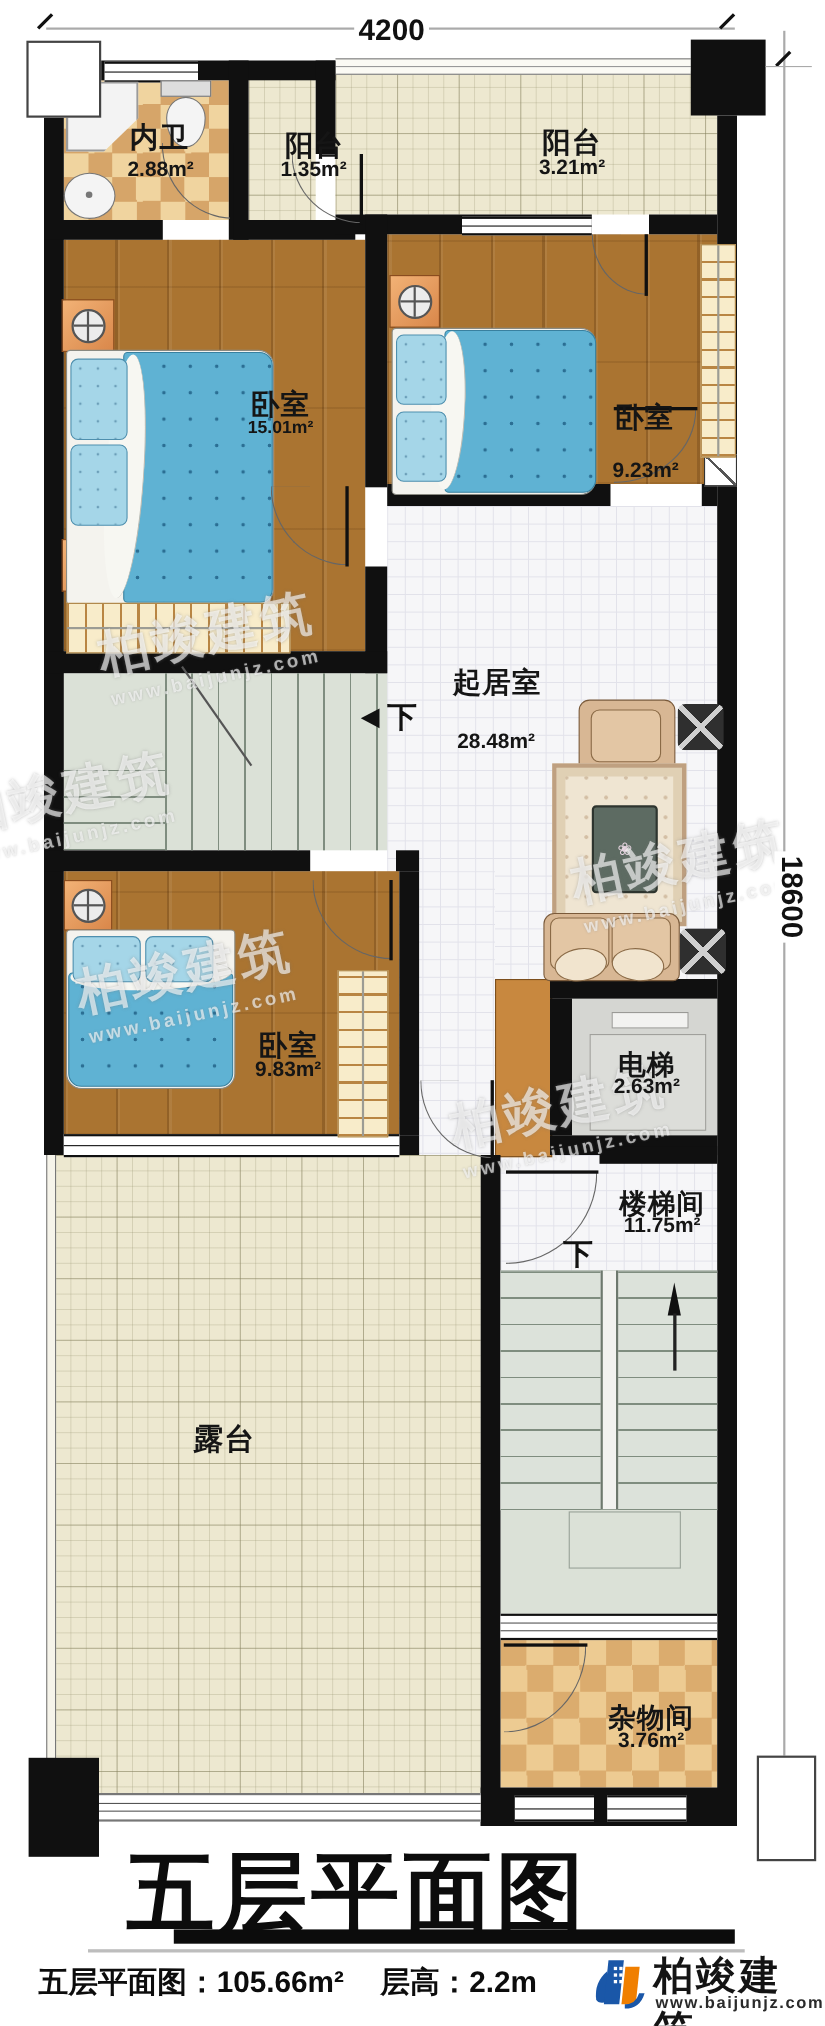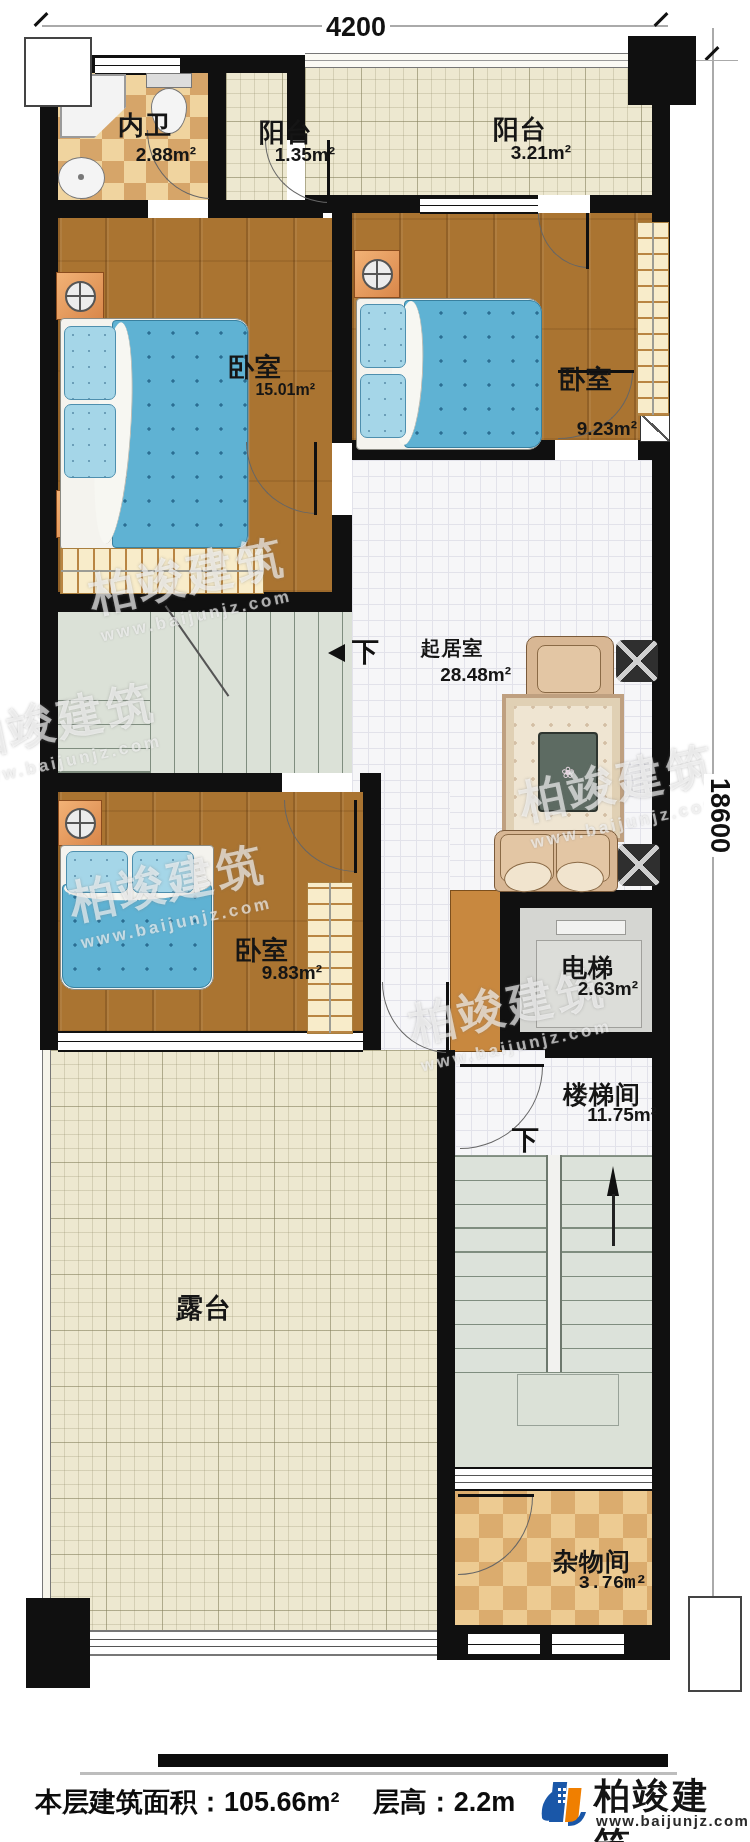--- a/index.html
+++ b/index.html
@@ -76,21 +76,21 @@
     background-image:linear-gradient(45deg, transparent 46%, #cfcfcf 46% 54%, transparent 54%),
       linear-gradient(-45deg, transparent 46%, #cfcfcf 46% 54%, transparent 54%),
       radial-gradient(#111 4px, transparent 5px);
     background-position:center;}
   .fixture{background:#f4f4f4;border:1.5px solid #777;}
   .treadsV{background-image:repeating-linear-gradient(90deg,#7f8d7f 0 1.5px, transparent 1.5px 24px);}
   .treadsH{background-image:repeating-linear-gradient(0deg,#7f8d7f 0 1.5px, transparent 1.5px 24px);}
   .innerline{border:1.5px solid #98a298;}
   
   .rname{font-weight:700;color:#151515;text-align:center;letter-spacing:1px;}
-  .rarea{font-weight:700;color:#151515;text-align:right;}
+  .rarea{font-weight:700;color:#151515;text-align:center;}
   .dimtxt{font-weight:700;color:#111;background:#fff;padding:0 4px;}
   .downtxt{font-weight:700;color:#111;font-size:27px;}
   .arrL{width:0;height:0;border-top:9px solid transparent;border-bottom:9px solid transparent;border-right:17px solid #111;}
   .arrU{width:0;height:0;border-left:6px solid transparent;border-right:6px solid transparent;border-bottom:30px solid #111;}
   .wm{transform:rotate(-12deg);text-align:center;z-index:30;pointer-events:none;}
   .wmn{font-size:46px;font-weight:700;color:rgba(255,255,255,.62);text-shadow:0 0 3px rgba(120,120,120,.45);letter-spacing:4px;white-space:nowrap;}
   .wms{font-size:17px;font-weight:700;color:rgba(255,255,255,.62);text-shadow:0 0 2px rgba(120,120,120,.4);letter-spacing:3px;white-space:nowrap;}
   .title-main{font-size:80px;font-weight:900;color:#0c0c0c;letter-spacing:4px;}
   .title-scale{font-size:68px;font-weight:600;color:#0c0c0c;letter-spacing:3px;}
   .foot{font-size:27px;font-weight:700;color:#0c0c0c;}
@@ -247,31 +247,31 @@
   <div class="ab rname z35" style="left:95px;top:108px;width:100px;font-size:26px;">内卫</div>
   <div class="ab rarea z35" style="left:96px;top:144px;width:100px;font-size:19px;">2.88m²</div>
   <div class="ab rname z35" style="left:236px;top:115px;width:100px;font-size:26px;">阳台</div>
   <div class="ab rarea z35" style="left:235px;top:144px;width:100px;font-size:19px;">1.35m²</div>
   <div class="ab rname z35" style="left:470px;top:112px;width:100px;font-size:26px;">阳台</div>
   <div class="ab rarea z35" style="left:469px;top:142px;width:102px;font-size:19px;">3.21m²</div>
   <div class="ab rname z35" style="left:200px;top:350px;width:110px;font-size:26px;">卧室</div>
   <div class="ab rarea z35" style="left:195px;top:381px;width:120px;font-size:16px;">15.01m²</div>
   <div class="ab rname z35" style="left:536px;top:362px;width:100px;font-size:26px;">卧室</div>
   <div class="ab rarea z35" style="left:537px;top:391px;width:100px;font-size:19px;margin-top:27px;">9.23m²</div>
-  <div class="ab rname z35" style="left:392px;top:635px;width:120px;font-size:20px;">起居室</div>
+  <div class="ab rname z35" style="left:392px;top:603px;width:120px;font-size:26px;">起居室</div>
   <div class="ab rarea z35" style="left:391px;top:664px;width:120px;font-size:19px;">28.48m²</div>
   <div class="ab rname z35" style="left:207px;top:933px;width:110px;font-size:26px;">卧室</div>
   <div class="ab rarea z35" style="left:202px;top:962px;width:120px;font-size:19px;">9.83m²</div>
   <div class="ab rname z35" style="left:538px;top:951px;width:100px;font-size:25px;">电梯</div>
   <div class="ab rarea z35" style="left:538px;top:978px;width:100px;font-size:19px;">2.63m²</div>
   <div class="ab rname z35" style="left:546px;top:1078px;width:112px;font-size:25px;">楼梯间</div>
   <div class="ab rarea z35" style="left:547px;top:1104px;width:110px;font-size:19px;">11.75m²</div>
   <div class="ab rname z35" style="left:154px;top:1290px;width:100px;font-size:27px;">露台</div>
   <div class="ab rname z35" style="left:536px;top:1545px;width:112px;font-size:25px;">杂物间</div>
-  <div class="ab rarea z35" style="left:537px;top:1572px;width:110px;font-size:19px;font-family:Liberation Mono, monospace;">3.76m²</div>
+  <div class="ab rarea z35" style="left:537px;top:1572px;width:110px;font-size:19px;">3.76m²</div>
 
   <div class="ab dimline" style="left:42px;top:25px;width:626px;height:1.5px;"></div>
   <div class="ab dimtxt z35" style="left:322px;top:12px;font-size:27px;">4200</div>
   <div class="ab dimline" style="left:712px;top:28px;width:1.5px;height:1612px;"></div>
   <div class="ab dimtxt z35" style="left:678px;top:800px;font-size:27px;transform:rotate(90deg);transform-origin:center;">18600</div>
   <div class="ab tick" style="left:32px;top:18px;"></div>
   <div class="ab tick" style="left:652px;top:18px;"></div>
   <div class="ab tick" style="left:703px;top:52px;"></div>
   <div class="ab tick" style="left:700px;top:1620px;"></div>
   <div class="ab dimline" style="left:696px;top:60px;width:42px;height:1px;"></div>
@@ -293,24 +293,25 @@
   </div>
   <div class="ab wm" style="left:40px;top:852px;width:260px;">
     <div class="wmn">柏竣建筑</div>
     <div class="wms">www.baijunjz.com</div>
   </div>
   <div class="ab wm" style="left:380px;top:975px;width:260px;">
     <div class="wmn">柏竣建筑</div>
     <div class="wms">www.baijunjz.com</div>
   </div>
 
+  <div class="ab title-main" style="left:115px;top:1668px;">五层平面图</div>
   <div class="ab" style="left:158px;top:1754px;width:510px;height:13px;background:#0c0c0c;"></div>
   <div class="ab" style="left:80px;top:1772px;width:597px;height:2.5px;background:#bdbdbd;"></div>
   <div class="ab foot" style="left:35px;top:1784px;">
-    <span>本层建筑面积：105.66m²</span>
+    <span>五层平面图：105.66m²</span>
     <span style="display:inline-block;width:18px;"></span>
     <span>层高：2.2m</span>
   </div>
 
   <div class="ab" style="left:538px;top:1772px;width:200px;height:60px;">
     <svg class="ab" style="left:0;top:2px;" width="52" height="56" viewBox="0 0 52 56">
       <path d="M4 44 Q 2 28 14 18 L 14 46 Q 6 48 4 44 Z" fill="#1a57a8"></path>
       <rect x="16" y="8" width="14" height="40" fill="#1a57a8" transform="skewX(-6)"></rect>
       <rect x="32" y="14" width="13" height="34" fill="#f07f00" transform="skewX(-6)"></rect>
       <rect x="20" y="14" width="3" height="3" fill="#fff"></rect>

